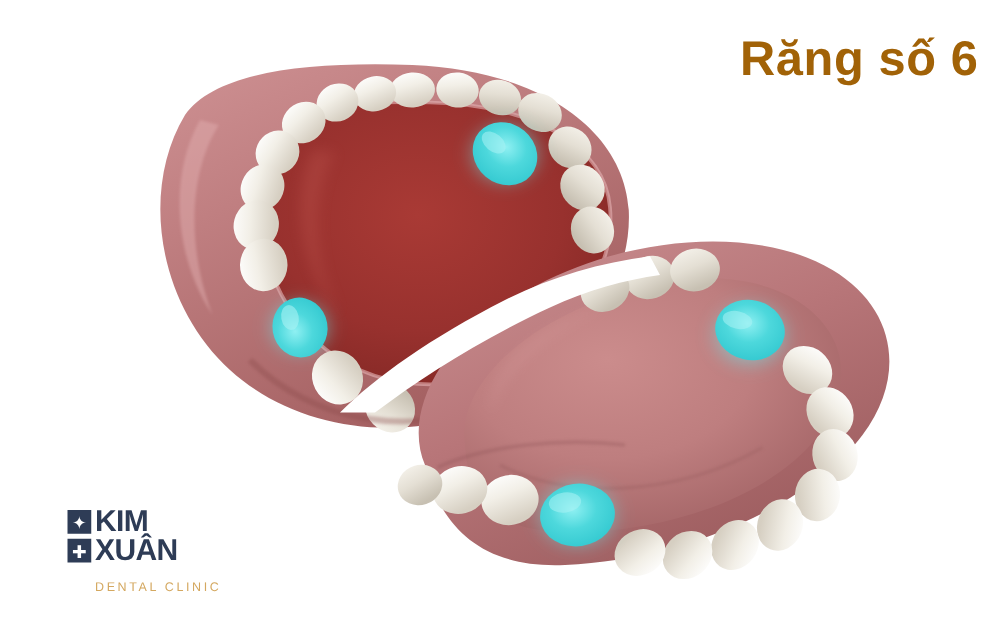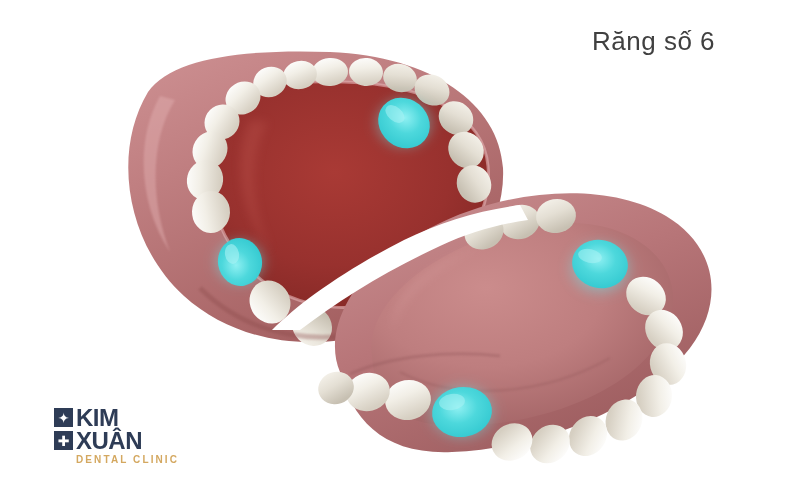--- a/index.html
+++ b/index.html
@@ -14,23 +14,23 @@
     background: #ffffff;
     overflow: hidden;
     font-family: "Liberation Sans", sans-serif;
   }
 
   
   #title {
     position: absolute;
     left: 592px;
     top: 28px;
-    font-size: 26px;
-    font-weight: normal;
-    color: #404040;
+    font-size: 39px;
+    font-weight: bold;
+    color: #a16207;
     letter-spacing: 0.5px;
     white-space: nowrap;
     line-height: 1;
   }
 
   
   #illustration {
     position: absolute;
     inset: 0;
   }
@@ -74,24 +74,24 @@
     line-height: 1;
   }
   .logo-word {
     font-size: 24px;
     font-weight: bold;
     color: #2E3C56;
     letter-spacing: -0.5px;
     line-height: 20px;
   }
   .logo-tagline {
-    margin-top: 2px;
+    margin-top: 13px;
     margin-left: 22px;
     font-size: 10px;
-    font-weight: bold;
+    font-weight: normal;
     letter-spacing: 2.1px;
     color: #D4A860;
   }
 </style>
 </head>
 <body>
 
 <div id="canvas">
 
   <div id="illustration">

